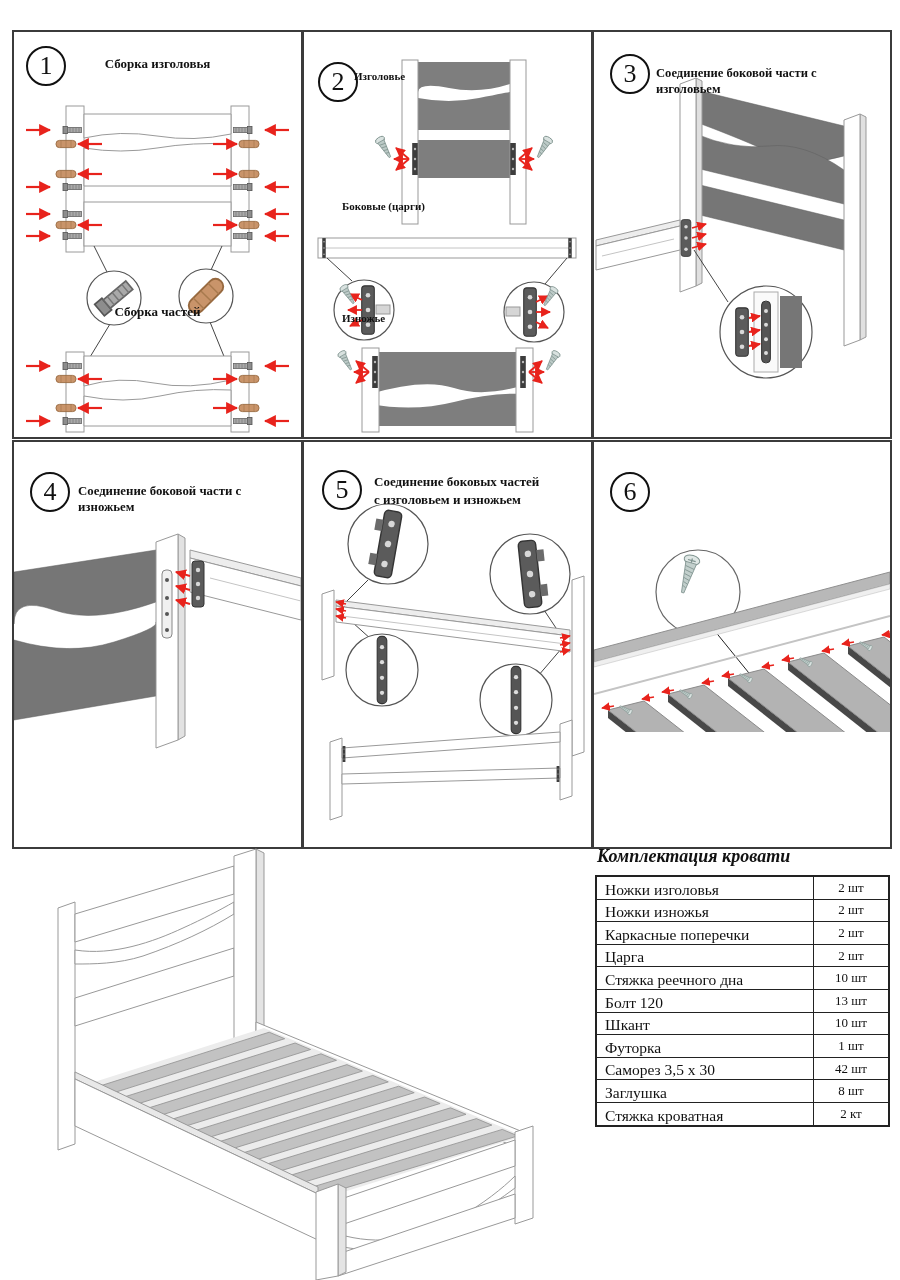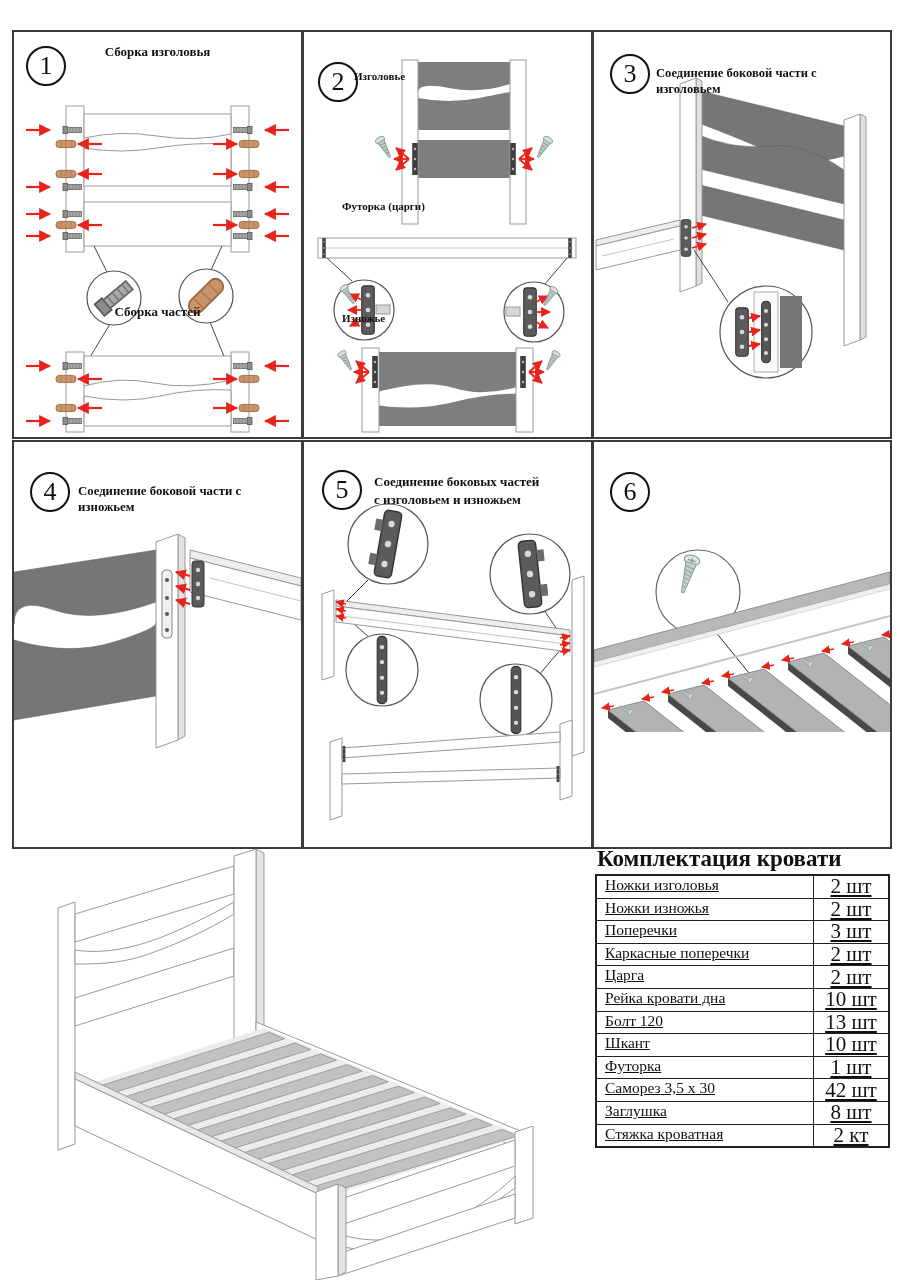--- a/index.html
+++ b/index.html
@@ -12,26 +12,26 @@
     position:absolute; width:36px; height:36px; border:2.5px solid #111;
     border-radius:50%; display:flex; align-items:center; justify-content:center;
     font-size:26px; background:#fff; z-index:3;
   }
   .ptitle { position:absolute; font-weight:bold; font-size:13px; line-height:1.25; z-index:3; }
   .plabel { position:absolute; font-weight:bold; font-size:11px; z-index:3; }
   .center { left:0; right:0; text-align:center; }
   .ill { position:absolute; left:0; top:0; width:100%; height:100%; z-index:1; }
   
   .tbl-wrap { position:absolute; left:595px; top:846px; width:295px; }
-  .tbl-title { font-size:23px; font-weight:bold; margin:0 0 2px 2px; }
+  .tbl-title { font-size:18px; font-weight:bold; font-style:italic; margin:0 0 8px 2px; }
   .tbl { border:2px solid #222; }
-  .trow { display:flex; align-items:flex-start; height:21.6px; border-top:1.4px solid #222;text-decoration:underline; }
+  .trow { display:flex; align-items:flex-end; height:21.6px; border-top:1.4px solid #222; }
   .trow:first-child { border-top:none; }
   .tname { flex:1; padding:0 0 0 8px; font-size:15.5px; white-space:nowrap; overflow:hidden; }
-  .tqty { width:74px; border-left:1.4px solid #222; text-align:center; font-size:21px; align-self:stretch; display:flex; align-items:center; justify-content:center; }
+  .tqty { width:74px; border-left:1.4px solid #222; text-align:center; font-size:13px; align-self:stretch; display:flex; align-items:center; justify-content:center; }
   .bed { position:absolute; left:18px; top:848px; width:565px; height:432px; z-index:1; }
 </style>
 </head>
 <body>
 
 <svg width="0" height="0" style="position:absolute">
   <defs>
     <marker id="ra" viewBox="0 0 10 10" refX="9" refY="5" markerWidth="5.5" markerHeight="5.5" orient="auto-start-reverse">
       <path d="M0,0 L10,5 L0,10 z" fill="#e8231c"></path>
     </marker>
@@ -74,21 +74,21 @@
         <circle cy="0" r="1.2" fill="#bbb"></circle>
         <circle cy="10" r="1.2" fill="#bbb"></circle>
     </g>
   </defs>
 </svg>
 
 <div class="panel" style="left:12px;top:30px;width:287px;height:405px">
   <div class="pnum" style="left:12px;top:14px">
       <span>1</span>
     </div>
-  <div class="ptitle center" style="top:12px">Сборка изголовья</div>
+  <div class="ptitle center" style="top:24px">Сборка изголовья</div>
   <div class="ptitle center" style="top:272px">Сборка частей</div>
   <svg class="ill" viewBox="0 0 287 401">
     <g stroke="#9a9a9a" stroke-width="1" fill="#fff">
       <rect x="52" y="72" width="18" height="146"></rect>
         <rect x="217" y="72" width="18" height="146"></rect>
       <path d="M70,80 H217 V100 Q180,108 143,102 T70,104 Z"></path>
       <path d="M70,114 Q107,120 143,114 T217,110 L217,152 L70,152 Z"></path>
       <rect x="70" y="168" width="147" height="44"></rect>
     </g>
 
@@ -164,21 +164,21 @@
     <use href="#dowelG" x="235" y="345"></use>
       <use href="#dowelG" x="235" y="374"></use>
   </svg>
 </div>
 
 <div class="panel" style="left:302px;top:30px;width:287px;height:405px">
   <div class="pnum" style="left:14px;top:30px">
       <span>2</span>
     </div>
   <div class="plabel" style="left:50px;top:38px">Изголовье</div>
-  <div class="plabel" style="left:38px;top:168px">Футорка (царги)</div>
+  <div class="plabel" style="left:38px;top:168px">Боковые (царги)</div>
   <div class="plabel" style="left:38px;top:280px">Изножье</div>
   <svg class="ill" viewBox="0 0 287 401">
 
     <g fill="#7e7e7e">
       <path d="M114,28 H206 V50 Q175,60 145,54 T114,58 Z"></path>
       <path d="M114,64 Q145,70 175,64 T206,58 V96 H114 Z"></path>
       <rect x="114" y="106" width="92" height="38"></rect>
     </g>
     <rect x="98" y="26" width="16" height="164" fill="#fff" stroke="#999"></rect>
     <rect x="206" y="26" width="16" height="164" fill="#fff" stroke="#999"></rect>
@@ -469,33 +469,29 @@
   <div class="tbl">
     <div class="trow">
         <div class="tname">Ножки изголовья</div>
         <div class="tqty">2 шт</div>
       </div>
     <div class="trow">
         <div class="tname">Ножки изножья</div>
         <div class="tqty">2 шт</div>
       </div>
     <div class="trow">
-        <div class="tname">Поперечки</div>
-        <div class="tqty">3 шт</div>
-      </div>
-    <div class="trow">
         <div class="tname">Каркасные поперечки</div>
         <div class="tqty">2 шт</div>
       </div>
     <div class="trow">
         <div class="tname">Царга</div>
         <div class="tqty">2 шт</div>
       </div>
     <div class="trow">
-        <div class="tname">Рейка кровати дна</div>
+        <div class="tname">Стяжка реечного дна</div>
         <div class="tqty">10 шт</div>
       </div>
     <div class="trow">
         <div class="tname">Болт 120</div>
         <div class="tqty">13 шт</div>
       </div>
     <div class="trow">
         <div class="tname">Шкант</div>
         <div class="tqty">10 шт</div>
       </div>

